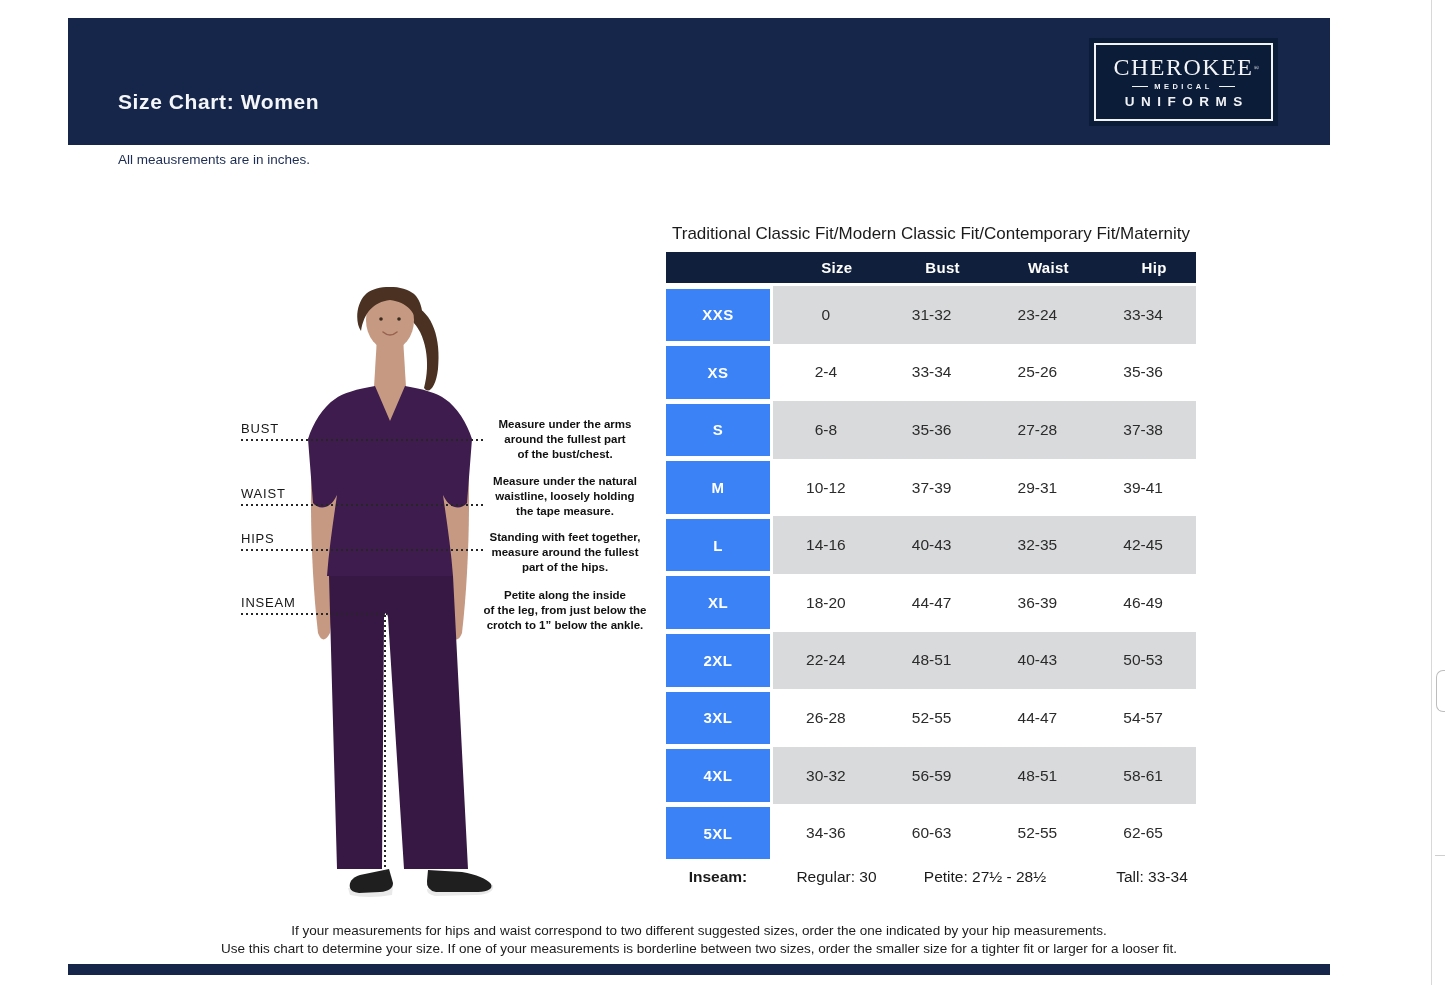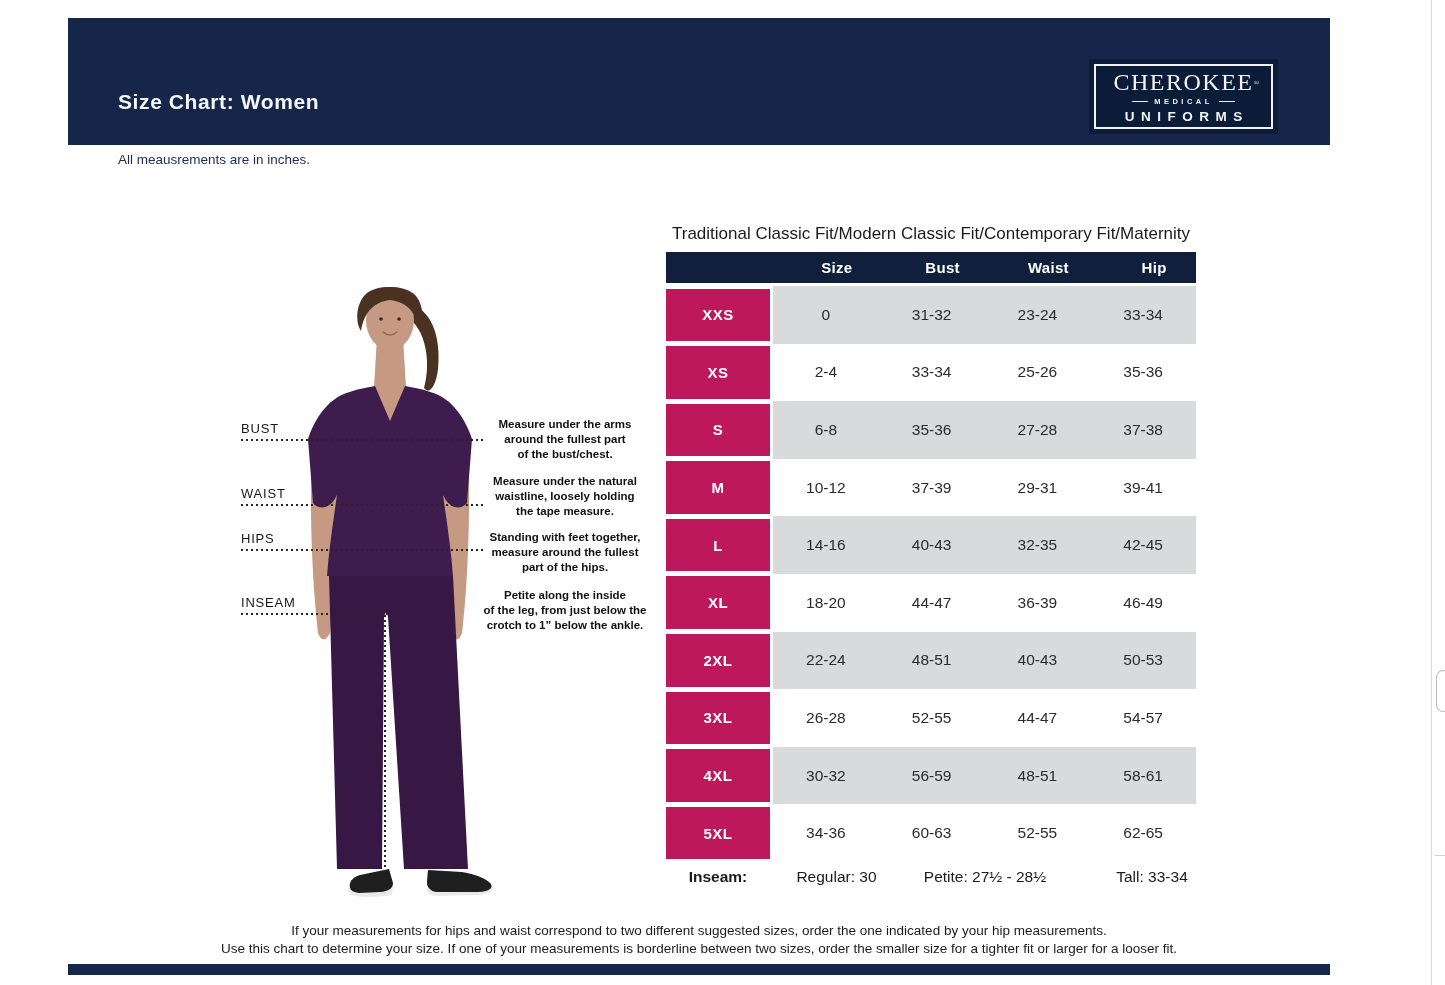--- a/index.html
+++ b/index.html
@@ -3,21 +3,21 @@
 <meta charset="utf-8">
 <style>
   * { margin:0; padding:0; box-sizing:border-box; }
   html,body { background:#ffffff; }
   body { font-family:"Liberation Sans", sans-serif; color:#1e1e1e; }
   .page { position:relative; width:1445px; height:985px; background:#ffffff; overflow:hidden; }
 
   
   .header-bar { position:absolute; left:68px; top:18px; width:1262px; height:127px; background:#16264a; }
   .header-title { position:absolute; left:50px; top:72px; color:#f5f6f8; font-size:21px; font-weight:600; letter-spacing:0.6px; }
-  .logo-box { position:absolute; left:1021px; top:41px; width:189px; height:75px; background:#0b1c39; padding:5px; }
+  .logo-box { position:absolute; left:1021px; top:20px; width:189px; height:88px; background:#0b1c39; padding:5px; }
   .logo-inner { width:100%; height:100%; border:2px solid #f2f3f5; display:flex; flex-direction:column; align-items:center; justify-content:center; color:#f2f3f5; }
   .logo-brand { font-family:"Liberation Serif", serif; font-size:24px; letter-spacing:1.5px; line-height:24px; position:relative; }
   .logo-brand sup { font-size:7px; position:absolute; top:1px; right:-7px; }
   .logo-medical { display:flex; align-items:center; gap:6px; margin-top:3px; }
   .logo-medical .rule { width:16px; height:1px; background:#f2f3f5; }
   .logo-medical span { font-size:7.5px; letter-spacing:3.5px; font-weight:bold; }
   .logo-uniforms { font-size:13.5px; letter-spacing:6.5px; font-weight:bold; margin-top:3px; text-indent:6.5px; }
   .units-note { position:absolute; left:118px; top:152px; font-size:13.5px; color:#1c2c52; }
 
   
@@ -33,21 +33,21 @@
     background-size:2.2px 100%; background-repeat:no-repeat; }
   .m-desc { position:absolute; width:176px; text-align:center; font-size:11.5px; font-weight:bold; line-height:15px; color:#111; }
 
   
   .table-title { position:absolute; left:646px; top:224px; width:570px; text-align:center; font-size:17px; color:#1b1b1b; }
   .size-table { position:absolute; left:666px; top:252px; width:530px; }
   .thead { display:flex; height:31px; background:#101f3b; margin-bottom:3px;gap:22px; }
   .thead .spacer { width:107px; }
   .thead .hcell { flex:1; display:flex; align-items:center; justify-content:center; color:#fff; font-weight:bold; font-size:15px; letter-spacing:0.3px; }
   .trow { display:flex; height:57.6px; }
-  .size-cell { width:104px; margin:2.5px 3px 2.5px 0; background:#be185d; color:#fff; font-weight:bold; font-size:15px; letter-spacing:0.5px; display:flex; align-items:center; justify-content:center; }
+  .size-cell { width:104px; margin:2.5px 3px 2.5px 0; background:#3b82f6; color:#fff; font-weight:bold; font-size:15px; letter-spacing:0.5px; display:flex; align-items:center; justify-content:center; }
   .cells { flex:1; display:flex; }
   .trow.gray .cells { background:#d9dadc; }
   .trow.white .cells { background:#ffffff; }
   .cell { flex:1; display:flex; align-items:center; justify-content:center; font-size:15.5px; color:#2b2b2b; }
   .inseam-row { position:absolute; left:666px; top:868px; width:530px; height:26px; font-size:15.5px; color:#1b1b1b; }
   .inseam-label { position:absolute; left:0; top:0; width:104px; text-align:center; font-weight:bold; }
   .inseam-regular { position:absolute; left:104px; top:0; width:133px; text-align:center; }
   .inseam-petite  { position:absolute; left:239px; top:0; width:160px; text-align:center; }
   .inseam-tall    { position:absolute; left:426px; top:0; width:120px; text-align:center; }
 

